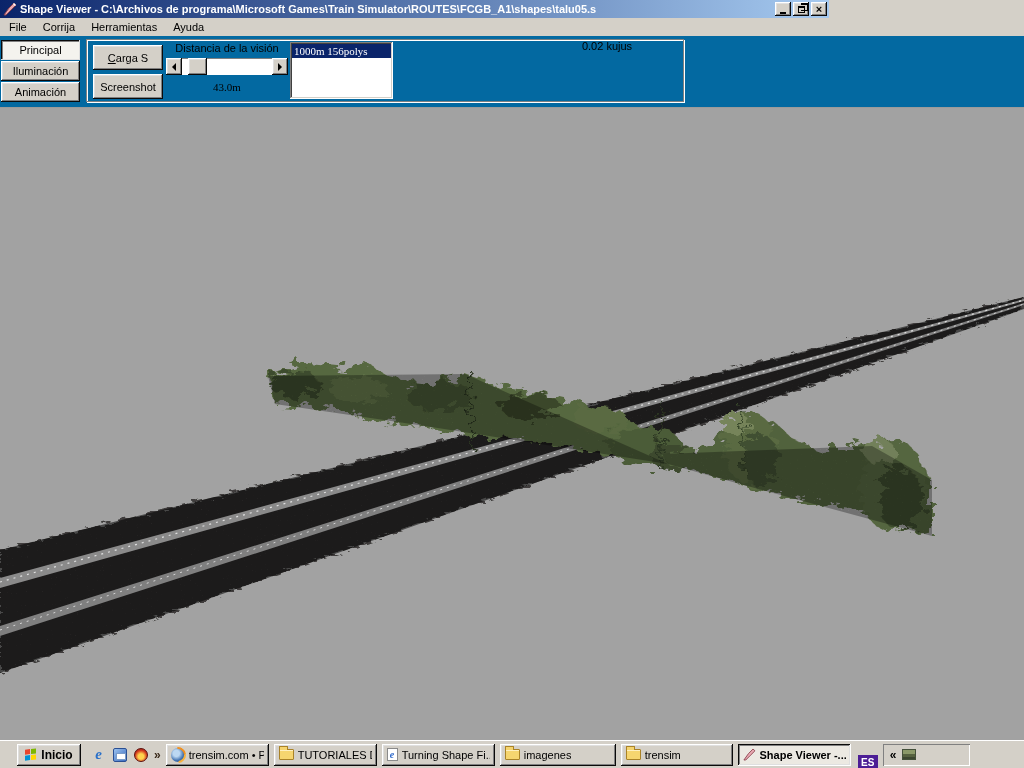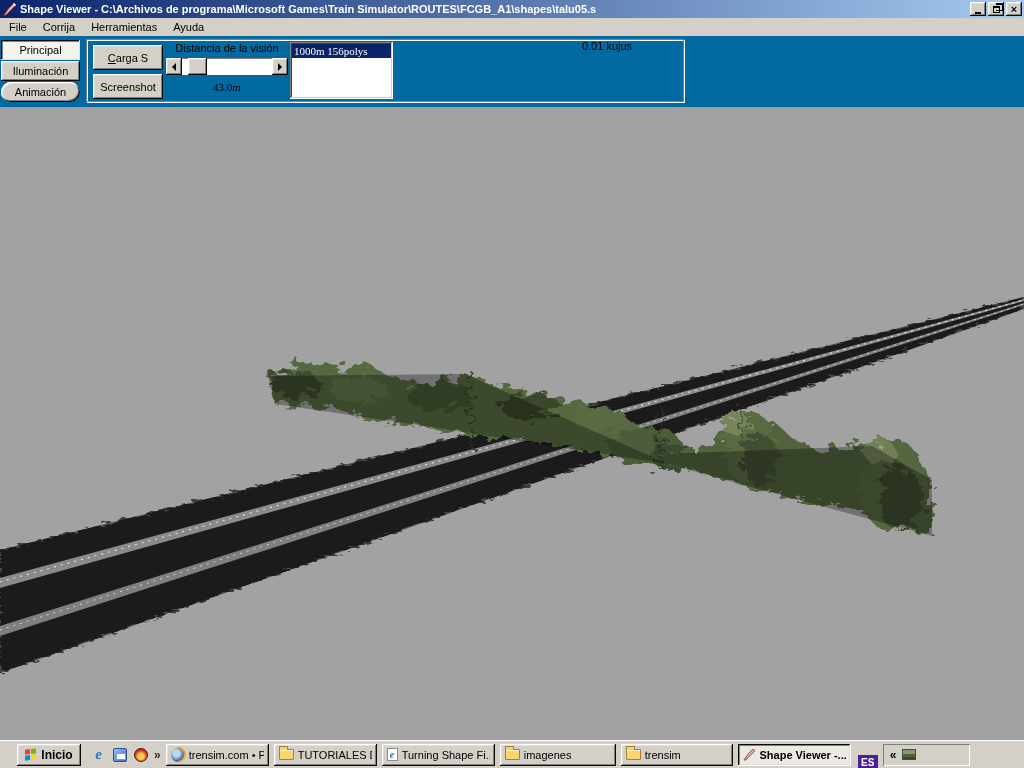--- a/index.html
+++ b/index.html
@@ -10,21 +10,21 @@
     background:#d4d0c8;
   }
   
   .bevel-out { background:#d4d0c8;
     box-shadow: inset -1px -1px #0a0a0a, inset 1px 1px #ffffff, inset -2px -2px #808080, inset 2px 2px #dfdfdf; }
   .field-in { background:#ffffff;
     box-shadow: inset -1px -1px #ffffff, inset 1px 1px #808080, inset -2px -2px #d4d0c8, inset 2px 2px #404040; }
   .thin-in { box-shadow: inset 1px 1px #808080, inset -1px -1px #ffffff; }
 
   
-  .titlebar { position:absolute; top:0; left:0; width:1024px; height:18px;
+  .titlebar { position:absolute; top:0; left:0; width:829px; height:18px;
     background:linear-gradient(to right,#0a246a,#a6caf0);
     display:flex; align-items:center; padding:0 2px; }
   .titlebar .app-ico { width:14px; height:14px; margin:0 3px 0 1px; flex:none; }
   .title-text { flex:1; color:#fff; font-weight:bold; font-size:11px; white-space:nowrap; overflow:hidden; }
   .win-btn { width:16px; height:14px; margin-left:2px; flex:none;
     display:flex; align-items:center; justify-content:center; font-size:10px; line-height:10px; }
   .glyph-min { width:6px; height:2px; background:#000; margin-top:7px; }
   .glyph-restore { width:7px; height:7px; border:1px solid #000; border-top-width:2px; position:relative; }
   .glyph-restore::before { content:""; position:absolute; top:-5px; left:2px; width:6px; height:5px;
     border:1px solid #000; border-top-width:2px; border-left:none; }
@@ -129,21 +129,21 @@
 <div class="menubar">
   <span class="menu-item">File</span>
   <span class="menu-item">Corrija</span>
   <span class="menu-item">Herramientas</span>
   <span class="menu-item">Ayuda</span>
 </div>
 
 <div class="toolbar">
   <div class="tab-btn active" style="top:4px;">Principal</div>
   <div class="tab-btn bevel-out" style="top:25px;">Iluminación</div>
-  <div class="tab-btn bevel-out" style="top:46px;border-radius:10px;">Animación</div>
+  <div class="tab-btn bevel-out" style="top:46px;">Animación</div>
 
   <div class="groupbox"></div>
 
   <div class="tb-btn bevel-out" style="left:93px; top:9px; width:70px; height:25px;">
     <span><u>C</u><span>arga S</span></span>
   </div>
   <div class="tb-btn bevel-out" style="left:93px; top:38px; width:70px; height:25px;">Screenshot</div>
 
   <div class="dist-label">Distancia de la visión</div>
   <div class="hscroll thin-in">
@@ -154,21 +154,21 @@
     <div class="hs-arrow bevel-out" style="right:0;">
         <span class="tri-right"></span>
       </div>
   </div>
   <div class="dist-value">43.0m</div>
 
   <div class="lodlist field-in">
     <div class="lod-item sel">1000m 156polys</div>
   </div>
 
-  <div class="poly-stat">0.01 kujus</div>
+  <div class="poly-stat">0.02 kujus</div>
 </div>
 
 <div class="viewport">
   <svg width="1024" height="632" viewBox="0 0 1024 632">
     <defs>
       <filter id="rough" x="-5%" y="-5%" width="110%" height="110%">
         <feTurbulence type="fractalNoise" baseFrequency="0.11 0.32" numOctaves="2" seed="3" result="t"></feTurbulence>
         <feDisplacementMap in="SourceGraphic" in2="t" scale="9"></feDisplacementMap>
       </filter>
       <filter id="leafy" x="-8%" y="-12%" width="116%" height="124%">

